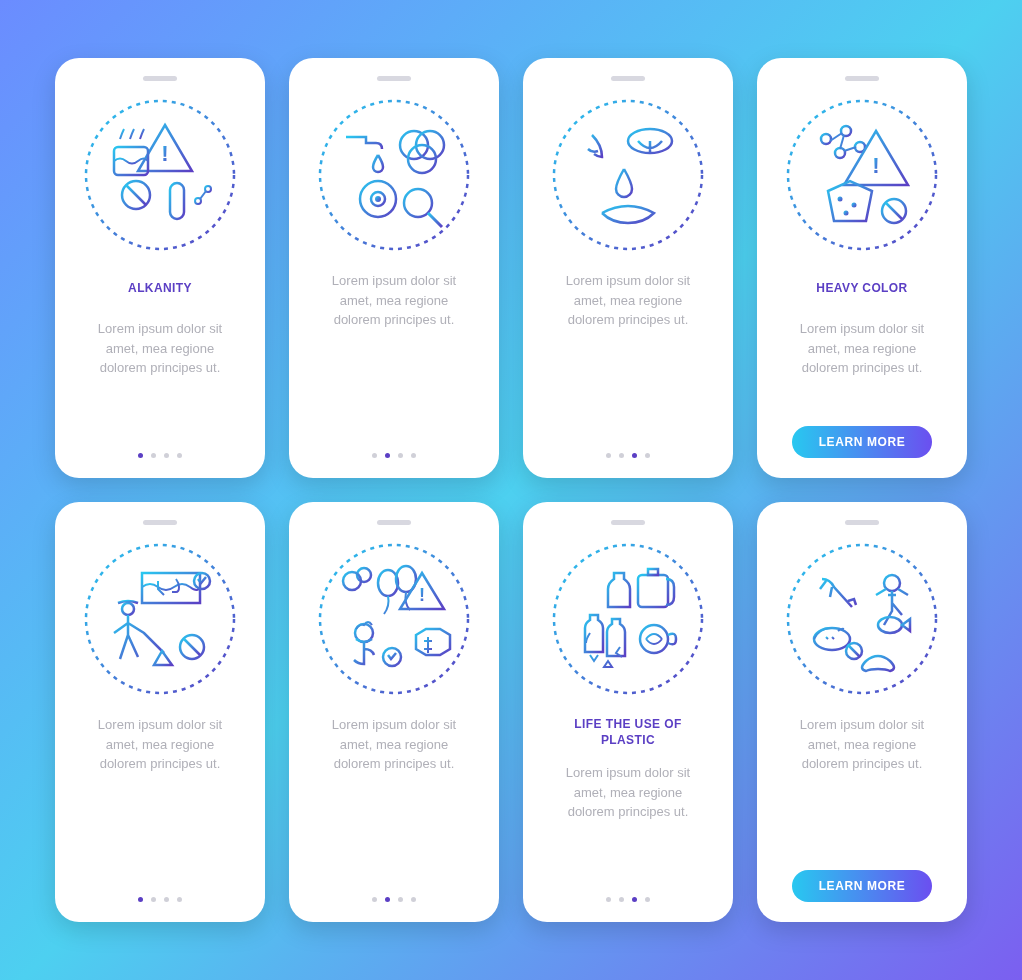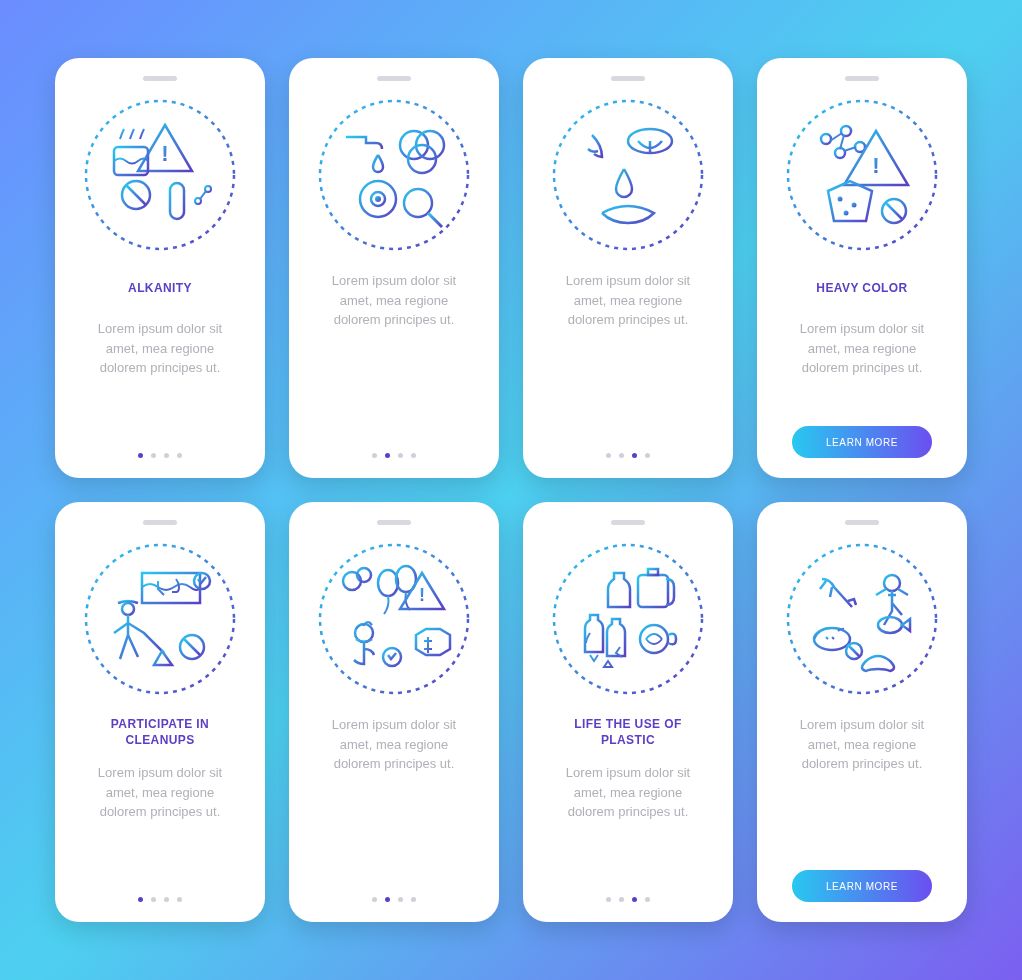--- a/index.html
+++ b/index.html
@@ -81,22 +81,22 @@
   background: #d0d0d8;
 }
 .dot.active { background: #5b3fc4; }
 .cta {
   margin-top: auto;
   width: 140px;
   height: 32px;
   border-radius: 16px;
   background: linear-gradient(90deg, #28c8f0 0%, #6b4ff0 100%);
   color: #fff;
-  font-size: 10px;
-  font-weight: 400;
+  font-size: 12px;
+  font-weight: 700;
   letter-spacing: 0.6px;
   border: none;
   cursor: pointer;
 }
 </style>
 </head>
 <body>
 
 <div class="row">
     <div class="phone">
@@ -241,21 +241,20 @@
       <circle cx="122" cy="42" r="8" fill="none" stroke="url(#g-cleanups)" stroke-width="2.5"></circle>
           <path d="M118 40 l3 4 l5 -6" fill="none" stroke="url(#g-cleanups)" stroke-width="2.5"></path>
       <circle cx="48" cy="70" r="6" fill="none" stroke="url(#g-cleanups)" stroke-width="2.5"></circle>
           <path d="M38 64 q10 -4 20 0" fill="none" stroke="url(#g-cleanups)" stroke-width="2.5"></path>
       <path d="M48 76 v20 l-8 24 M48 96 l10 22 M48 84 l16 10 l20 20 M48 84 l-14 10" fill="none" stroke="url(#g-cleanups)" stroke-width="2.5"></path>
       <path d="M82 112 l10 14 h-18 z" fill="none" stroke="url(#g-cleanups)" stroke-width="2.5"></path>
       <circle cx="112" cy="108" r="12" fill="none" stroke="url(#g-cleanups)" stroke-width="2.5"></circle>
           <line x1="104" y1="100" x2="120" y2="116" stroke="url(#g-cleanups)" stroke-width="2.5"></line>
         </svg>
       </div>
-      <div class="title">PARTICIPATE IN CLEANUPS</div>
       <div class="desc">Lorem ipsum dolor sit amet, mea regione dolorem principes ut.</div>
       <div class="dots">
         <div class="dot active"></div>
         <div class="dot"></div>
         <div class="dot"></div>
         <div class="dot"></div>
       </div>
     </div>
     <div class="phone">
       <div class="notch"></div>

